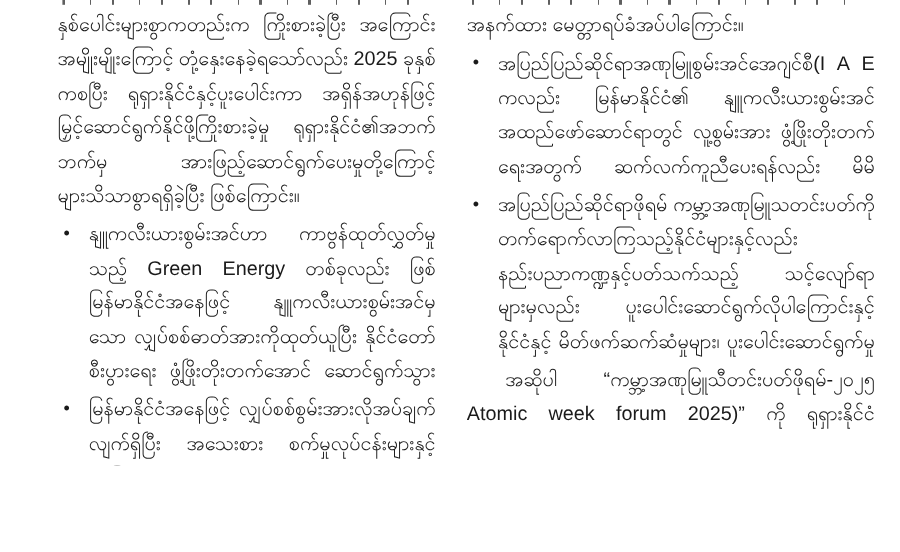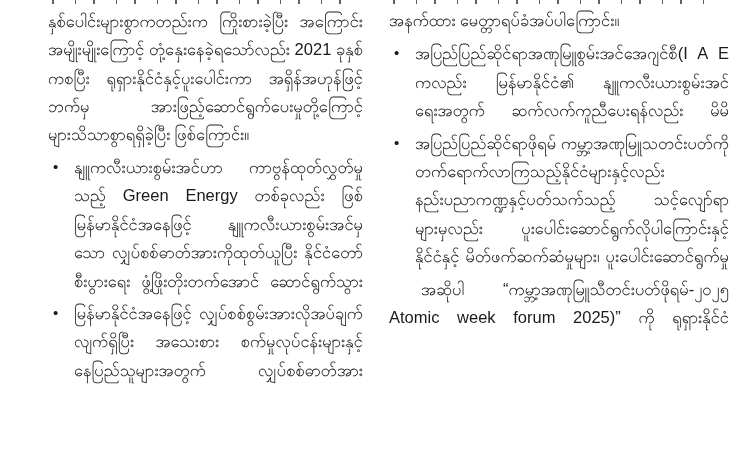--- a/index.html
+++ b/index.html
@@ -25,41 +25,42 @@
       #2a2a2a 23px 24px, transparent 24px 41px);
   }
   .block{margin:0;}
   .block + .block{margin-top:4px;}
   .ln{
     font-size:16.5px;line-height:28.4px;height:28.4px;
     white-space:nowrap;overflow:hidden;
     text-align:justify;text-align-last:justify;
     white-space:normal;
   }
-  .ln.end{text-align:right;text-align-last:left;font-family:Liberation Serif, serif;}
+  .ln.end{text-align:right;text-align-last:left;}
   .bullet-block{display:flex;}
   .bullet-col{
     flex:0 0 26px;padding-left:5px;box-sizing:border-box;
     font-size:15px;line-height:28.4px;
   }
   .bullet-body{flex:1 1 auto;min-width:0;}
   .indent1{padding-left:32px;}
 </style>
 </head>
 <body>
 
 <div class="page">
 
   <div class="col col-left">
     <div class="frag"></div>
 
     <div class="block">
       <div class="ln">နှစ်ပေါင်းများစွာကတည်းက ကြိုးစားခဲ့ပြီး အကြောင်း</div>
-      <div class="ln">အမျိုးမျိုးကြောင့် တုံ့နှေးနေခဲ့ရသော်လည်း 2021 ခုနှစ်</div>
+      <div class="ln">အမျိုးမျိုးကြောင့် တုံ့နှေးနေခဲ့ရသော်လည်း 2025 ခုနှစ်</div>
       <div class="ln">ကစပြီး ရုရှားနိုင်ငံနှင့်ပူးပေါင်းကာ အရှိန်အဟုန်ဖြင့် တိုး</div>
+      <div class="ln">မြှင့်ဆောင်ရွက်နိုင်ဖို့ကြိုးစားခဲ့မှု ရုရှားနိုင်ငံ၏အဘက်</div>
       <div class="ln">ဘက်မှ အားဖြည့်ဆောင်ရွက်ပေးမှုတို့ကြောင့် တိုးတက်မှု</div>
       <div class="ln end">များသိသာစွာရရှိခဲ့ပြီး ဖြစ်ကြောင်း။</div>
     </div>
 
     <div class="block bullet-block">
       <div class="bullet-col">•</div>
       <div class="bullet-body">
         <div class="ln">နျူကလီးယားစွမ်းအင်ဟာ ကာဗွန်ထုတ်လွှတ်မှုနည်းပါး</div>
         <div class="ln">သည့် Green Energy တစ်ခုလည်း ဖြစ်သည့်အတွက်</div>
         <div class="ln">မြန်မာနိုင်ငံအနေဖြင့် နျူကလီးယားစွမ်းအင်မှ တည်ငြိမ်</div>
@@ -85,20 +86,21 @@
 
     <div class="block">
       <div class="ln end">အနက်ထား မေတ္တာရပ်ခံအပ်ပါကြောင်း။</div>
     </div>
 
     <div class="block bullet-block">
       <div class="bullet-col">•</div>
       <div class="bullet-body">
         <div class="ln">အပြည်ပြည်ဆိုင်ရာအဏုမြူစွမ်းအင်အေဂျင်စီ(I A E A )</div>
         <div class="ln">ကလည်း မြန်မာနိုင်ငံ၏ နျူကလီးယားစွမ်းအင်အကောင်</div>
+        <div class="ln">အထည်ဖော်ဆောင်ရာတွင် လူ့စွမ်းအား ဖွံ့ဖြိုးတိုးတက်</div>
         <div class="ln">ရေးအတွက် ဆက်လက်ကူညီပေးရန်လည်း မိမိအနေဖြင့်</div>
       </div>
     </div>
 
     <div class="block bullet-block">
       <div class="bullet-col">•</div>
       <div class="bullet-body">
         <div class="ln">အပြည်ပြည်ဆိုင်ရာဖိုရမ် ကမ္ဘာ့အဏုမြူသတင်းပတ်ကို</div>
         <div class="ln">တက်ရောက်လာကြသည့်နိုင်ငံများနှင့်လည်း နျူကလီးယား</div>
         <div class="ln">နည်းပညာကဏ္ဍနှင့်ပတ်သက်သည့် သင့်လျော်ရာ Sector</div>

